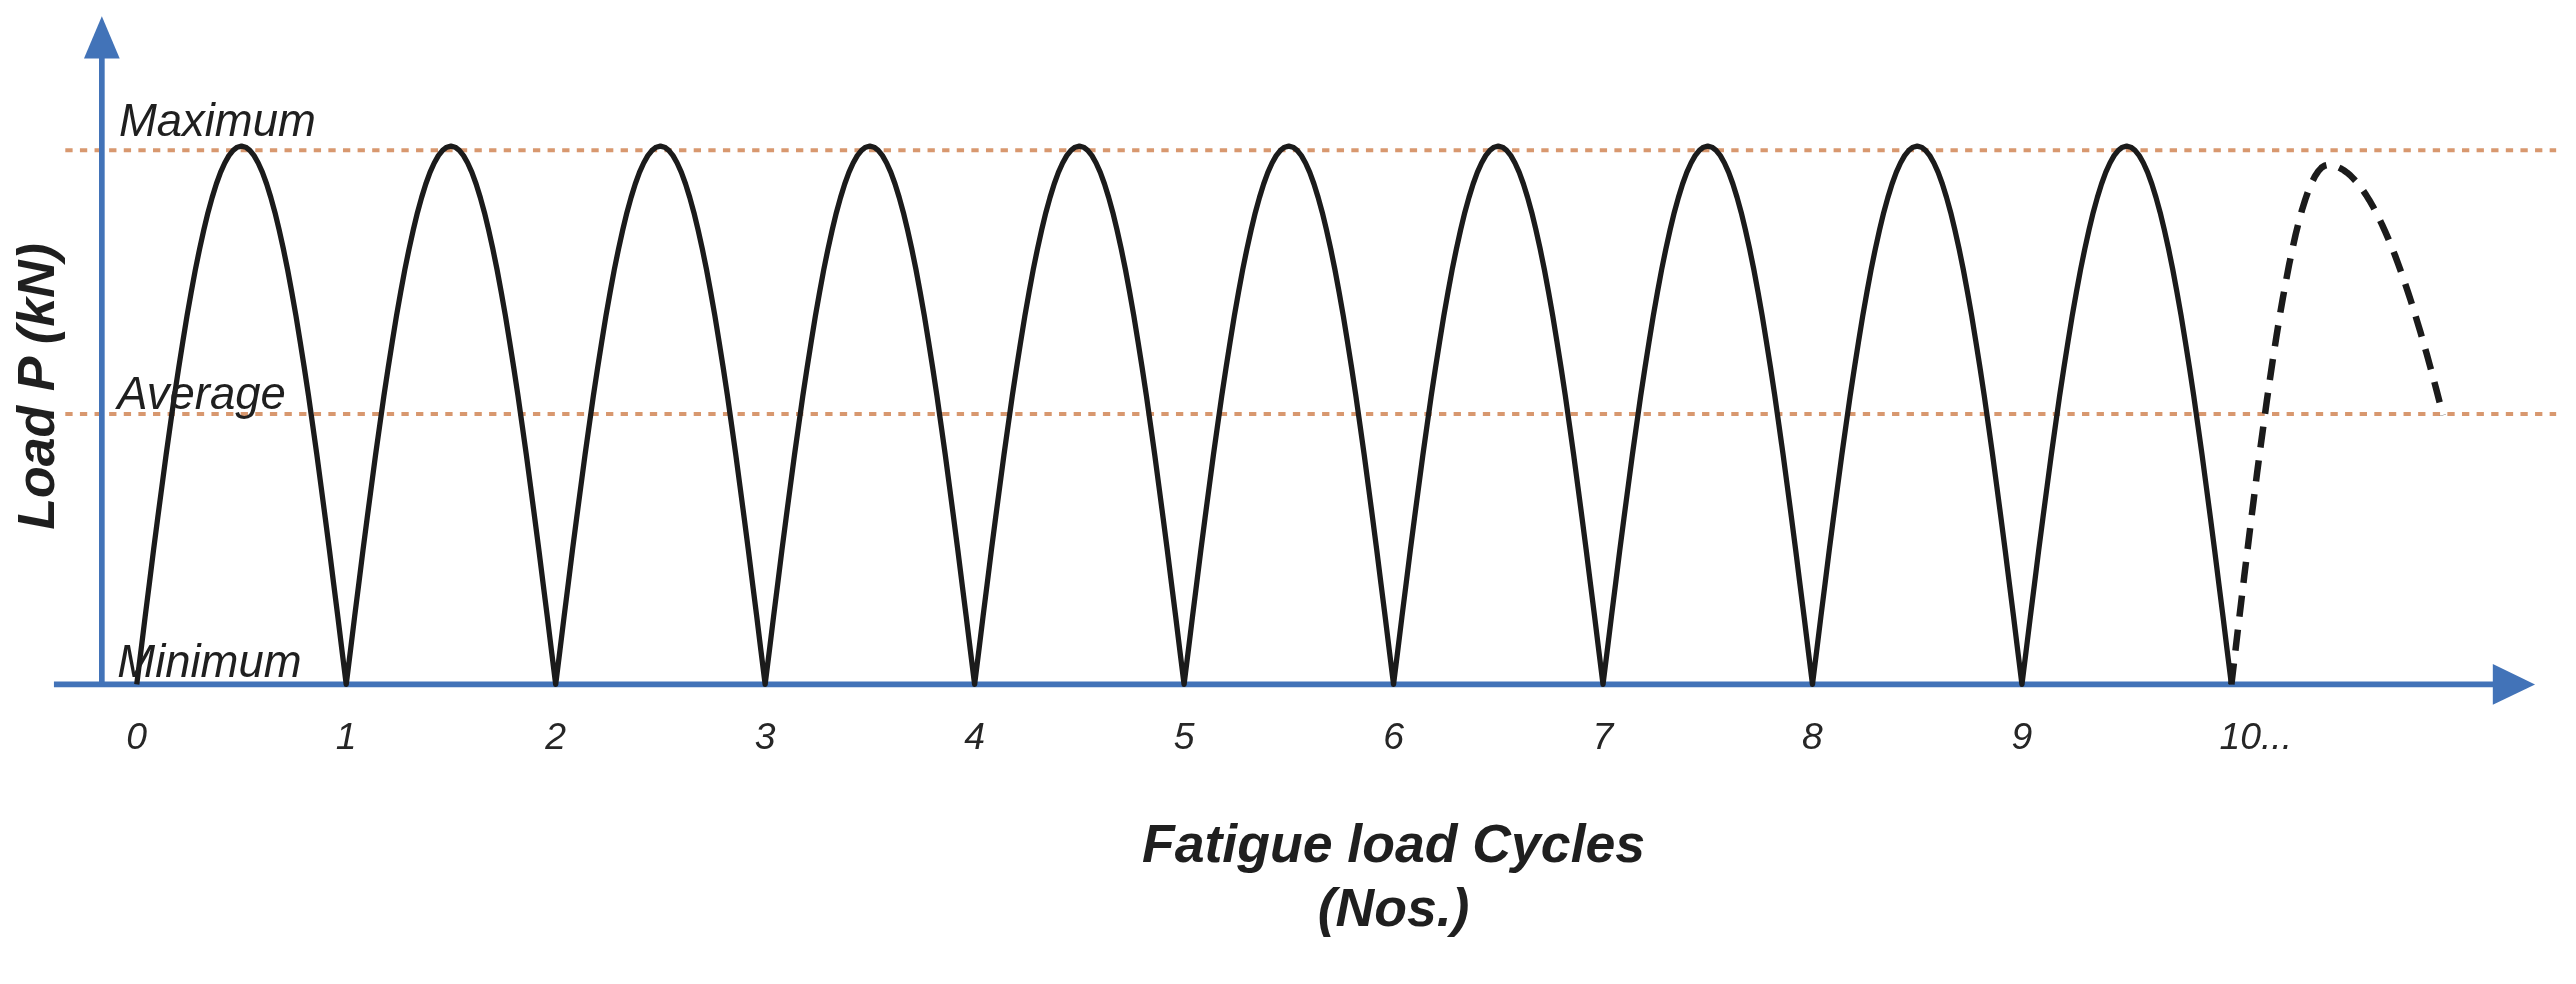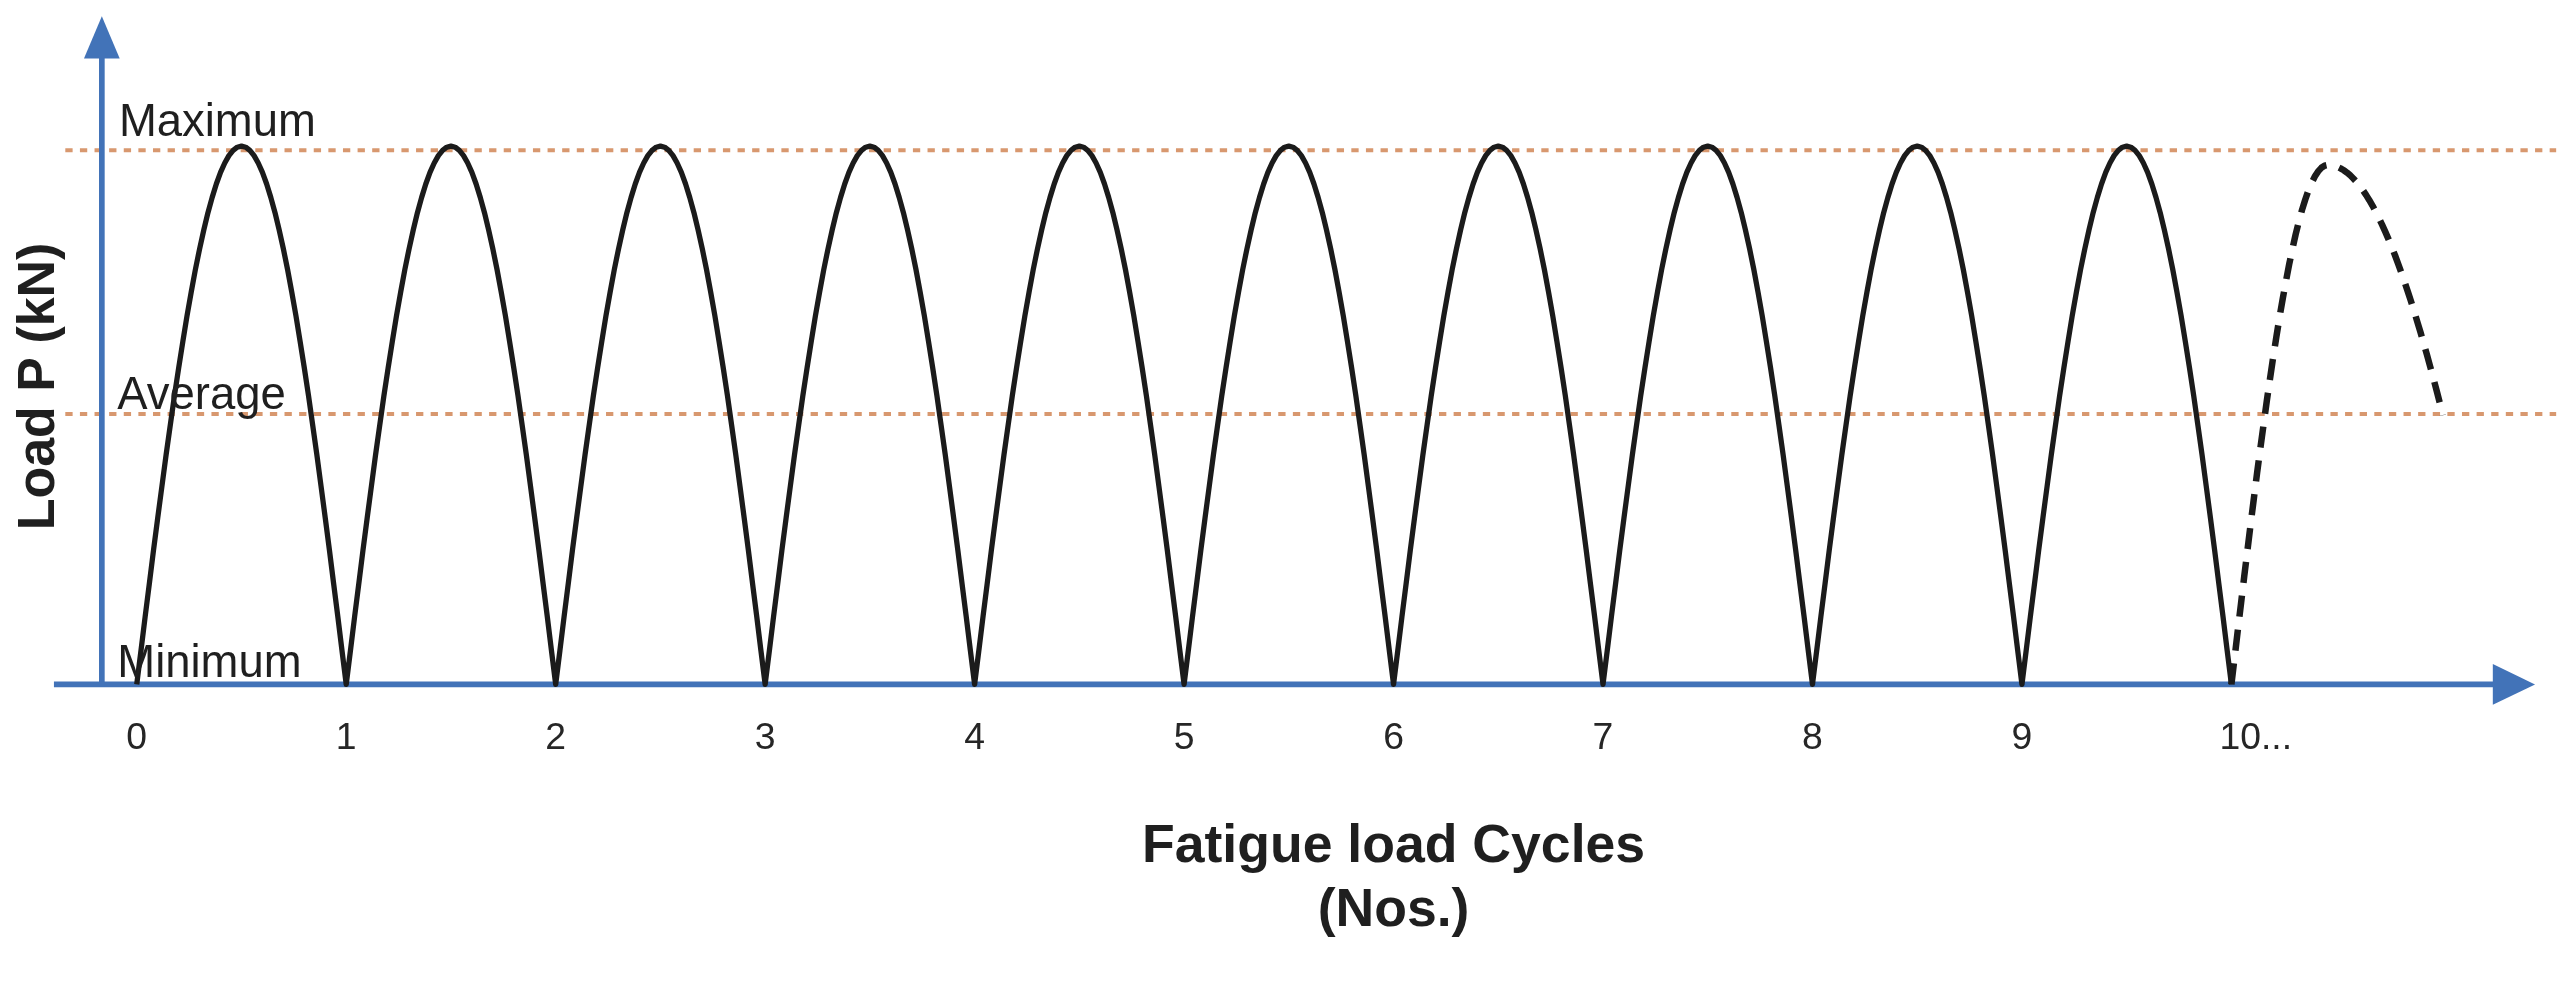--- a/index.html
+++ b/index.html
@@ -7,20 +7,21 @@
     padding: 0;
     background: #ffffff;
     font-family: "Liberation Sans", sans-serif;
   }
   .figure {
     position: relative;
     width: 2576px;
     height: 984px;
     background: #ffffff;
     overflow: hidden;
+    font-style: italic;
   }
   svg { display: block; }
   text {
     font-family: "Liberation Sans", sans-serif;
     fill: #1f1f1f;
   }
   .ref-label  { font-size: 56px; }
   .tick-label { font-size: 46px; fill: #262626; }
   .axis-title { font-size: 66px; font-weight: bold; }
   .y-title    { font-size: 64px; font-weight: bold; }

